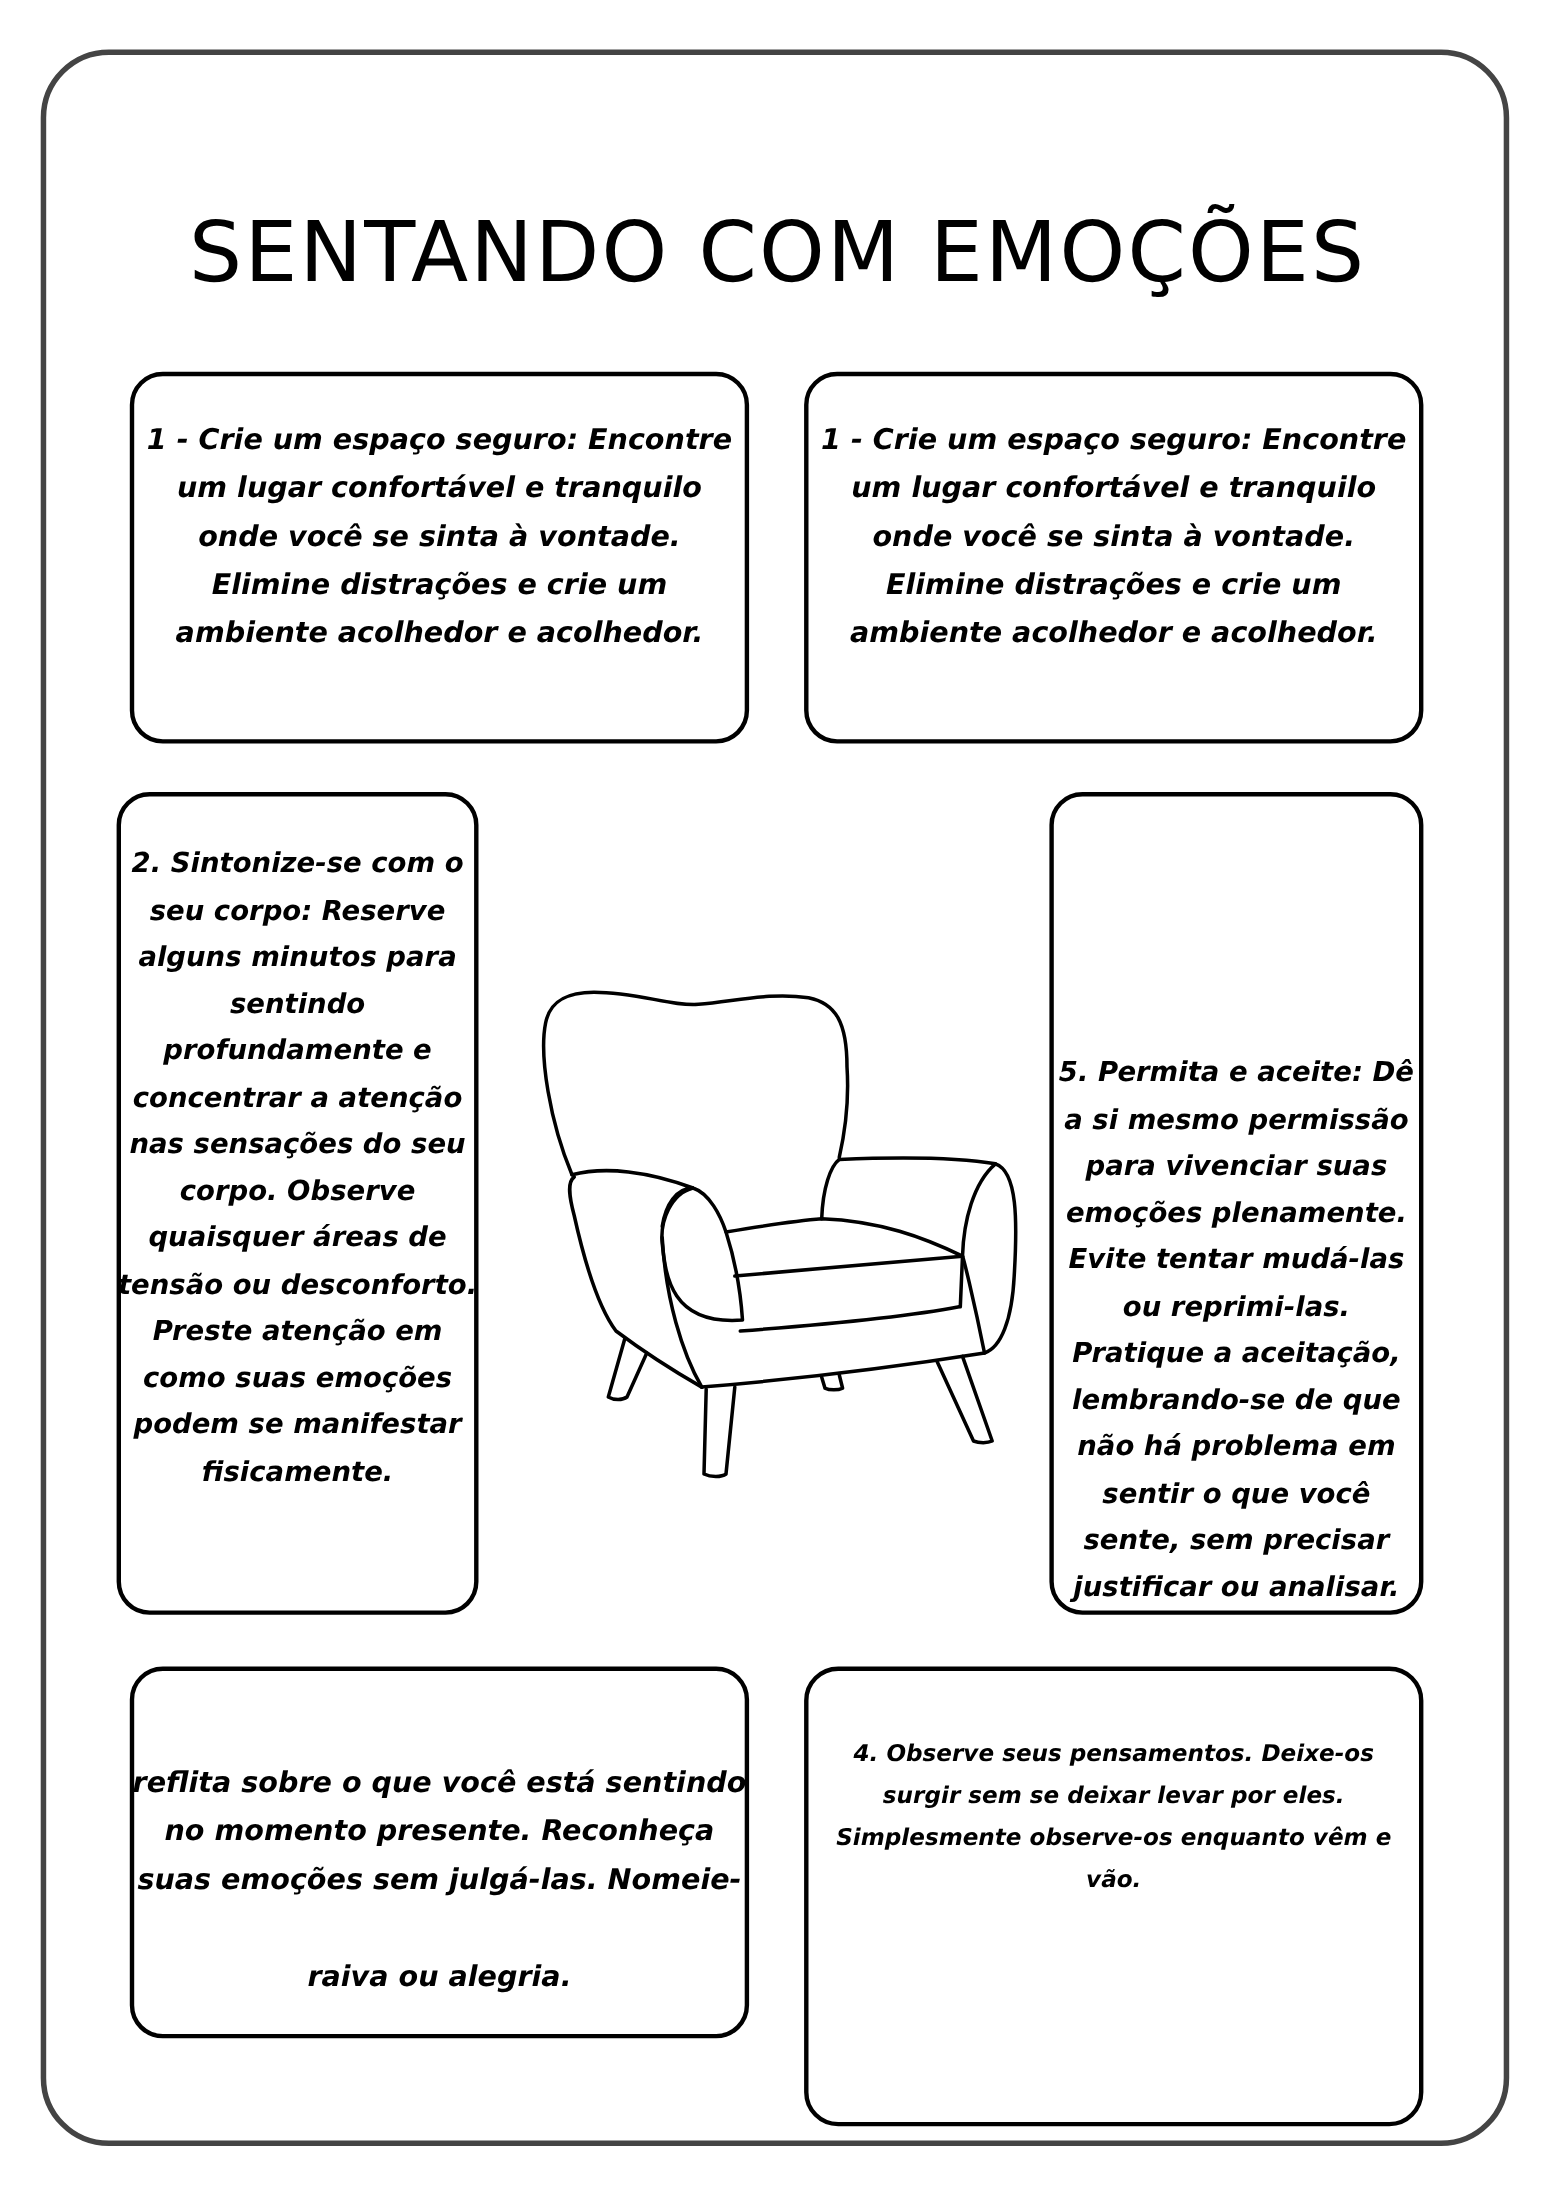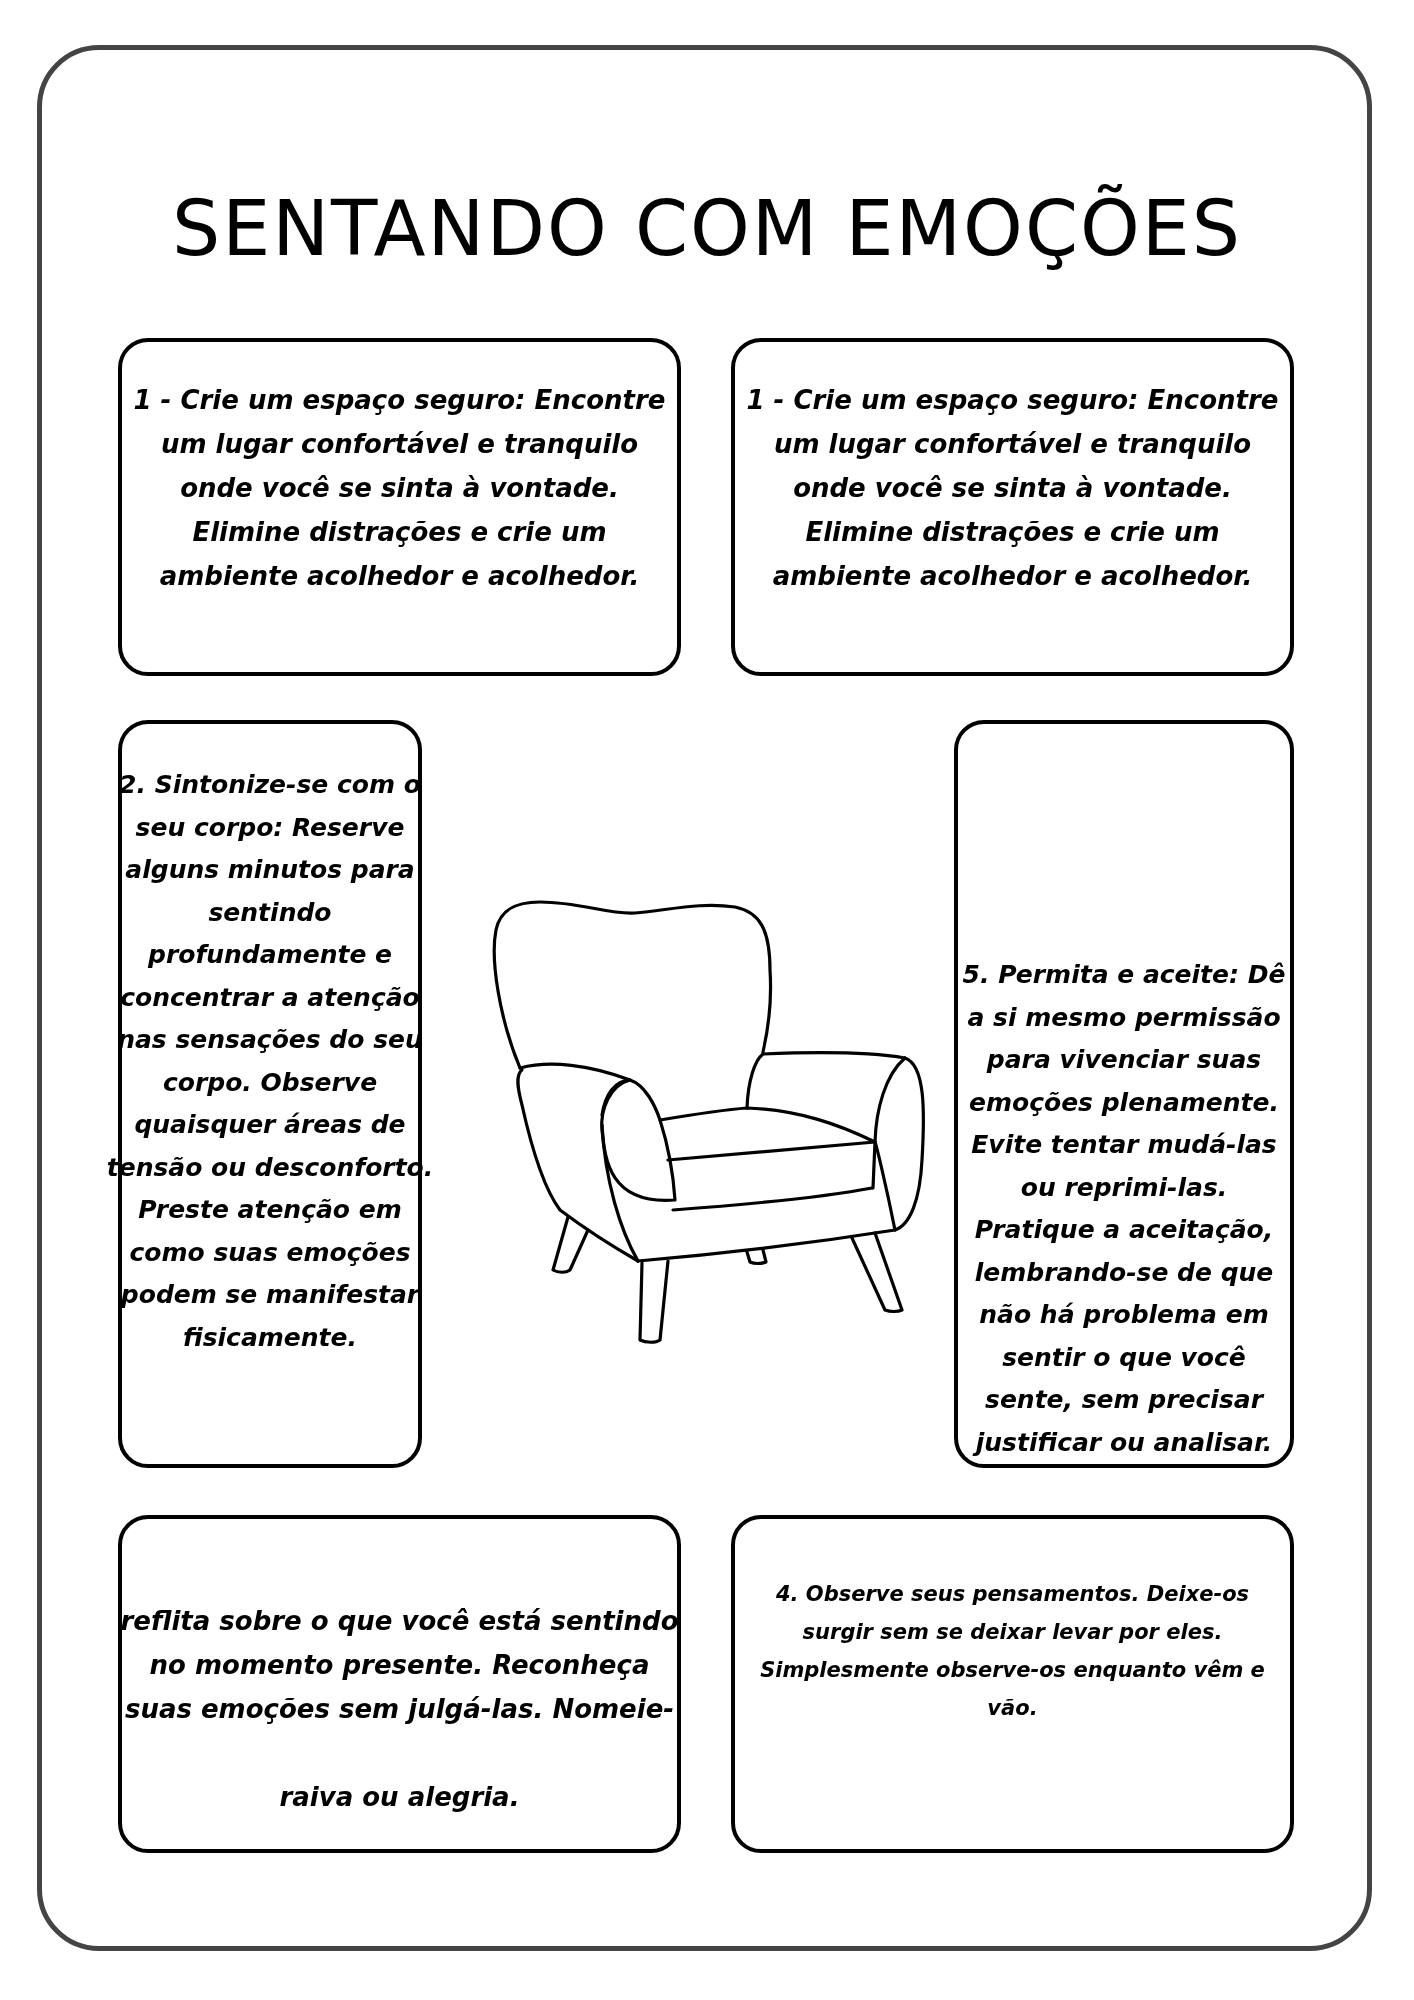--- a/index.html
+++ b/index.html
@@ -12,24 +12,24 @@
              letter-spacing: 2px; line-height: 1; }
     .card { position: absolute; border: 4px solid #000; border-radius: 30px; box-sizing: border-box;
             background: #fff; display: flex; justify-content: center; overflow: visible; }
     .card p { margin: 0; text-align: center; font-style: italic; font-weight: bold;
               font-family: "DejaVu Sans", sans-serif; white-space: nowrap; }
     .wide p { font-size: 26px; line-height: 44px; }
     .tall p { font-size: 25px; line-height: 42.5px; }
     .small p { font-size: 21px; line-height: 38px; }
     #c1 { left: 118px; top: 338px; width: 563px; height: 338px; align-items: flex-start; padding-top: 36px; }
     #c2 { left: 731px; top: 338px; width: 563px; height: 338px; align-items: flex-start; padding-top: 36px; }
-    #c3 { left: 118px; top: 720px; width: 304px; height: 748px; align-items: flex-start; padding-top: 40px; }
+    #c3 { left: 106px; top: 720px; width: 329px; height: 748px; align-items: flex-start; padding-top: 40px; }
     #c4 { left: 954px; top: 720px; width: 340px; height: 748px; align-items: flex-end; padding-top: 70px; }
     #c5 { left: 118px; top: 1515px; width: 563px; height: 338px; align-items: flex-start; padding-top: 36px; }
-    #c6 { left: 731px; top: 1515px; width: 563px; height: 338px; align-items: flex-start; padding-top: 56px; }
+    #c6 { left: 731px; top: 1515px; width: 563px; height: 418px; align-items: flex-start; padding-top: 56px; border-radius: 31px; }
     .chair { position: absolute; left: 470px; top: 880px; width: 460px; height: 480px; }
     .chair path, .chair line { fill: none; stroke: #000; stroke-width: 3.2; stroke-linecap: round; stroke-linejoin: round; }
   </style>
 </head>
 <body>
 
 <div class="frame"></div>
 
 <h1 class="title">SENTANDO COM EMOÇÕES</h1>
 

